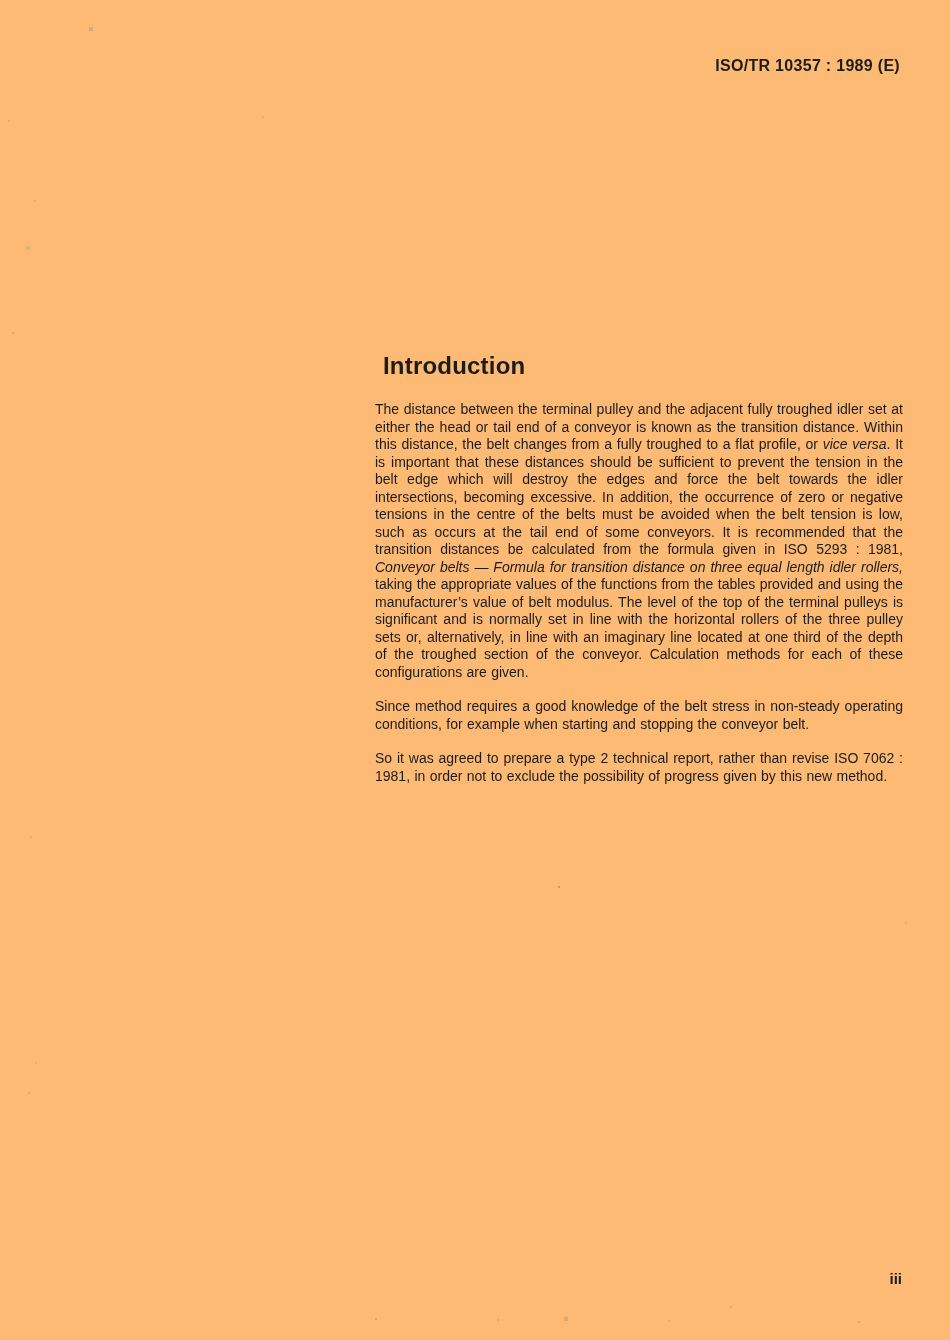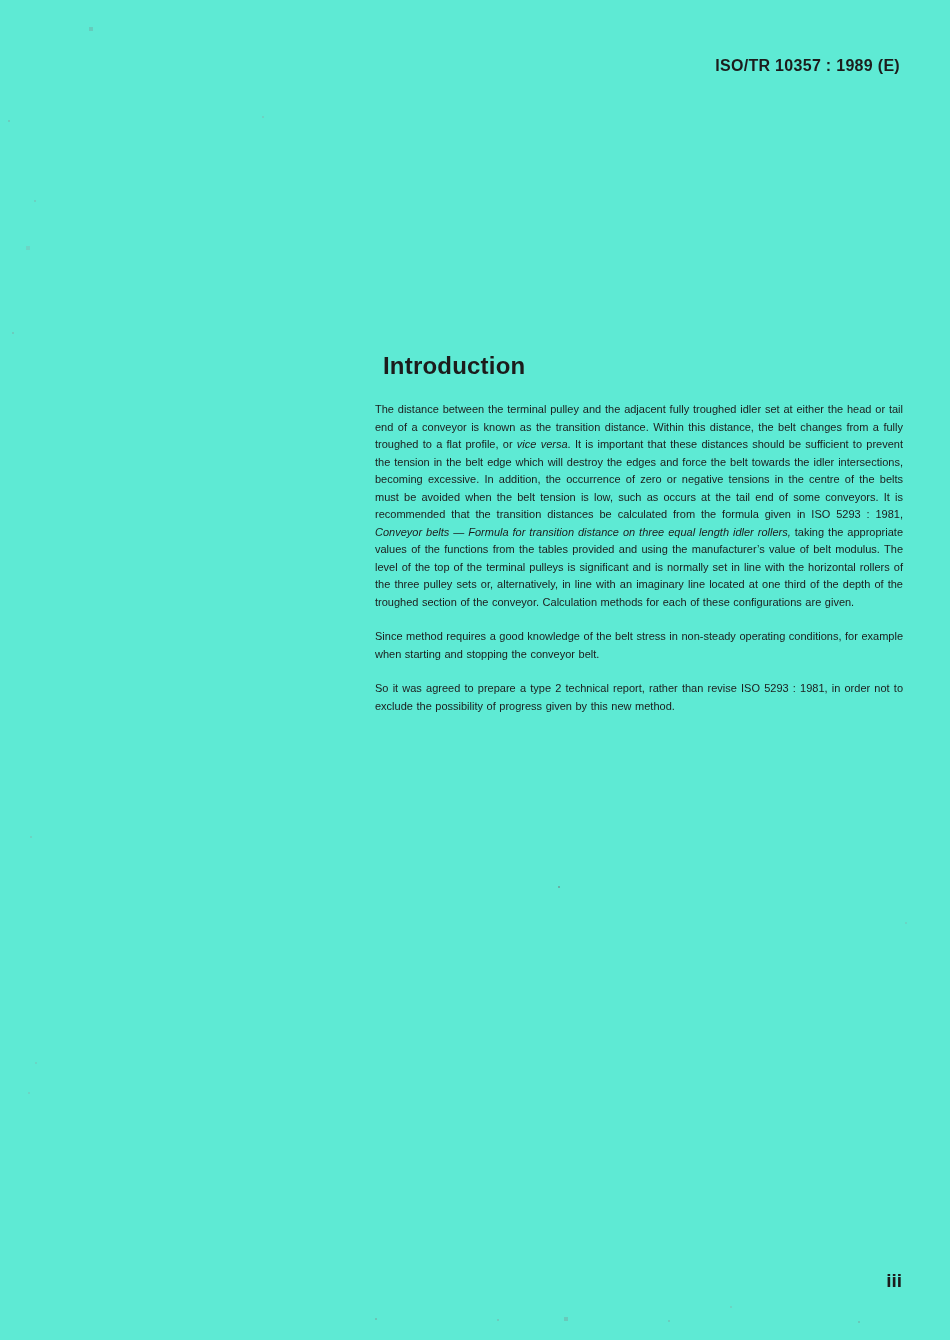--- a/index.html
+++ b/index.html
@@ -11,21 +11,21 @@
     width: 950px;
     height: 1340px;
     position: relative;
     font-family: "Liberation Sans", "DejaVu Sans", sans-serif;
     color: #1c1c1c;
     overflow: hidden;
   }
   .page {
     position: absolute;
     inset: 0;
-    background: #5eead4;
+    background: #fdba74;
   }
   
   .speckles {
     position: absolute;
     top: 0; left: 0;
     width: 2px; height: 2px;
     background: transparent;
     box-shadow:
       90px 28px 0 1px rgba(120,120,120,0.25),
       8px 120px 0 0 rgba(140,140,140,0.30),
@@ -60,52 +60,52 @@
     left: 375px;
     width: 528px;
   }
   .content h1 {
     font-size: 24px;
     font-weight: bold;
     margin: 0 0 21px 8px;
     letter-spacing: 0.2px;
   }
   .content p {
-    font-size: 11px;
+    font-size: 14px;
     line-height: 17.5px;
     text-align: justify;
     margin: 0 0 17px 0;
     word-spacing: 0.5px;
   }
   .content p span.it {
     font-style: italic;
   }
   .page-number {
     position: absolute;
     top: 1270px;
     right: 48px;
-    font-size: 19px;
+    font-size: 15px;
     font-weight: bold;
   }
 </style>
 </head>
 <body>
 
 <div class="page">
   <div class="speckles"></div>
 
   <div class="header-ref">ISO/TR 10357 : 1989 (E)</div>
 
   <div class="content">
     <h1>Introduction</h1>
 
     <p><span>The distance between the terminal pulley and the adjacent fully troughed idler set at either the head or tail end of a conveyor is known as the transition distance. Within this distance, the belt changes from a fully troughed to a flat profile, or </span><span class="it">vice versa</span><span>. It is important that these distances should be sufficient to prevent the tension in the belt edge which will destroy the edges and force the belt towards the idler intersections, becoming excessive. In addition, the occurrence of zero or negative tensions in the centre of the belts must be avoided when the belt tension is low, such as occurs at the tail end of some conveyors. It is recommended that the transition distances be calculated from the formula given in ISO 5293 : 1981, </span><span class="it">Conveyor belts — Formula for transition distance on three equal length idler rollers,</span><span> taking the appropriate values of the functions from the tables provided and using the manufacturer’s value of belt modulus. The level of the top of the terminal pulleys is significant and is normally set in line with the horizontal rollers of the three pulley sets or, alternatively, in line with an imaginary line located at one third of the depth of the troughed section of the conveyor. Calculation methods for each of these configurations are given.</span></p>
 
 
     <p><span>Since method requires a good knowledge of the belt stress in non-steady operating conditions, for example when starting and stopping the conveyor belt.</span></p>
 
 
-    <p><span>So it was agreed to prepare a type 2 technical report, rather than revise ISO 5293 : 1981, in order not to exclude the possibility of progress given by this new method.</span></p>
+    <p><span>So it was agreed to prepare a type 2 technical report, rather than revise ISO 7062 : 1981, in order not to exclude the possibility of progress given by this new method.</span></p>
 
   </div>
 
   <div class="page-number">iii</div>
 </div>
 
 </body></html>

